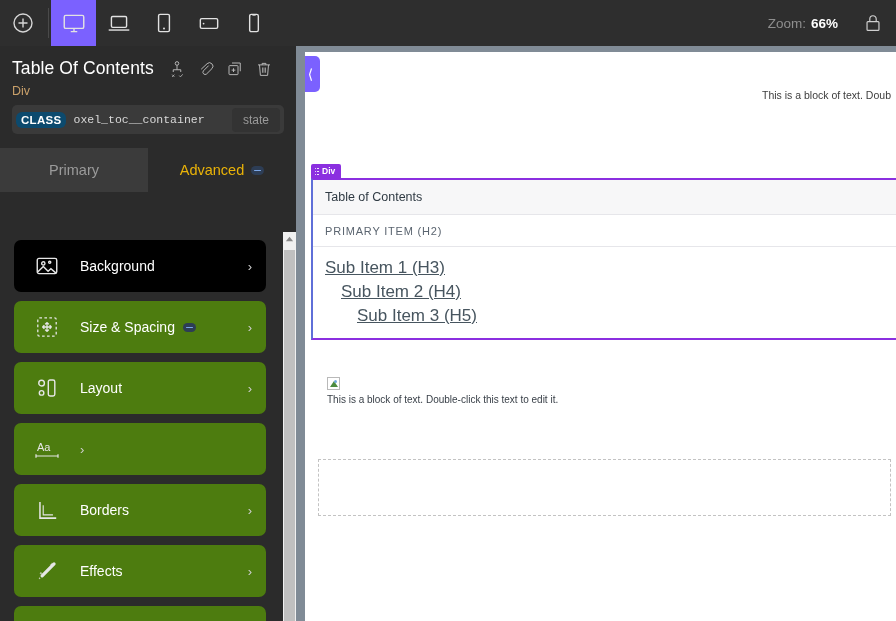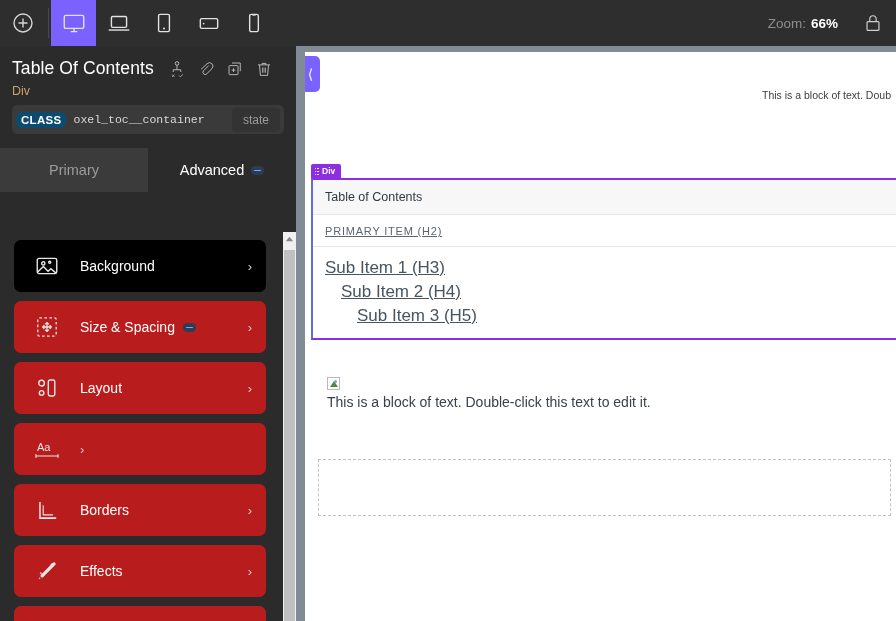--- a/index.html
+++ b/index.html
@@ -78,37 +78,37 @@
     padding: 5px 11px; border-radius: 4px; cursor: pointer; white-space: nowrap;
   }
 
   
   .tabs { display: flex; margin-top: 14px; height: 44px; }
   .tab {
     flex: 1 1 50%; display: flex; align-items: center; justify-content: center;
     gap: 7px; font-size: 14.5px; cursor: pointer;
   }
   .tab.inactive { background: #3b3b3b; color: #9b9b9b; }
-  .tab.active { background: #2b2b2b; color: #ffffff; }
+  .tab.active { background: #2b2b2b; color: #eab308; }
   .dot-pill {
     display: inline-block; width: 13px; height: 9px; border-radius: 5px;
     background: #2d3d55; position: relative;
   }
   .dot-pill::after {
     content: ""; position: absolute; left: 3px; top: 4px;
     width: 7px; height: 1.6px; background: #7ba7e8; border-radius: 1px;
   }
 
   
   .acc-scroll {
     position: absolute; left: 0; top: 194px; width: 280px; height: 427px;
     overflow: hidden; padding: 0 14px;
   }
   .acc-item {
-    height: 52px; background: #b91c1c; border-radius: 7px;
+    height: 52px; background: #4d7c0f; border-radius: 7px;
     display: flex; align-items: center; margin-bottom: 9px;
     padding: 0 14px 0 0; cursor: pointer;
   }
   .acc-item.highlight { background: #000000; }
   .acc-ico {
     width: 66px; display: flex; align-items: center; justify-content: center;
     color: #e6e6e6; flex: 0 0 66px;
   }
   .acc-label {
     flex: 1 1 auto; color: #ffffff; font-size: 14px;
@@ -179,21 +179,20 @@
     border-left: 2px solid #5f6fd8;
   }
   .toc-title {
     background: #f7f7f8; color: #2f3a43; font-size: 12.5px;
     padding: 10px 12px; border-bottom: 1px solid #e6e6ea;
   }
   .toc-primary {
     color: #5b6570; font-size: 11px; letter-spacing: .8px;
     padding: 10px 12px 9px 12px; background: #ffffff;
     border-bottom: 1px solid #e6e6ea;
-    text-decoration: underline;
   }
   .toc-list { background: #ffffff; padding: 9px 0 10px 0; }
   .toc-link {
     display: block; color: #47555f; font-size: 17px;
     text-decoration: underline; padding: 2px 0; cursor: pointer;
   }
   .lv1 { margin-left: 12px; }
   .lv2 { margin-left: 28px; }
   .lv3 { margin-left: 44px; }
   .lv4 { margin-left: 60px; }
@@ -206,21 +205,21 @@
   }
   .broken-img::before {
     content: ""; position: absolute; left: 2px; bottom: 2px;
     border-left: 4px solid transparent; border-right: 4px solid transparent;
     border-bottom: 6px solid #4c8b3f;
   }
   .broken-img::after {
     content: ""; position: absolute; right: 2px; top: 2px;
     width: 3px; height: 3px; border-radius: 50%; background: #6fa8dc;
   }
-  .block-text { font-size: 14px; color: #3a4149; white-space: nowrap; }
+  .block-text { font-size: 10px; color: #3a4149; white-space: nowrap; }
   .dashed-box {
     position: absolute; left: 13px; top: 407px; width: 573px; height: 57px;
     border: 1px dashed #c3c3c3;
   }
 </style>
 </head>
 <body>
 
 <div id="app">
 

